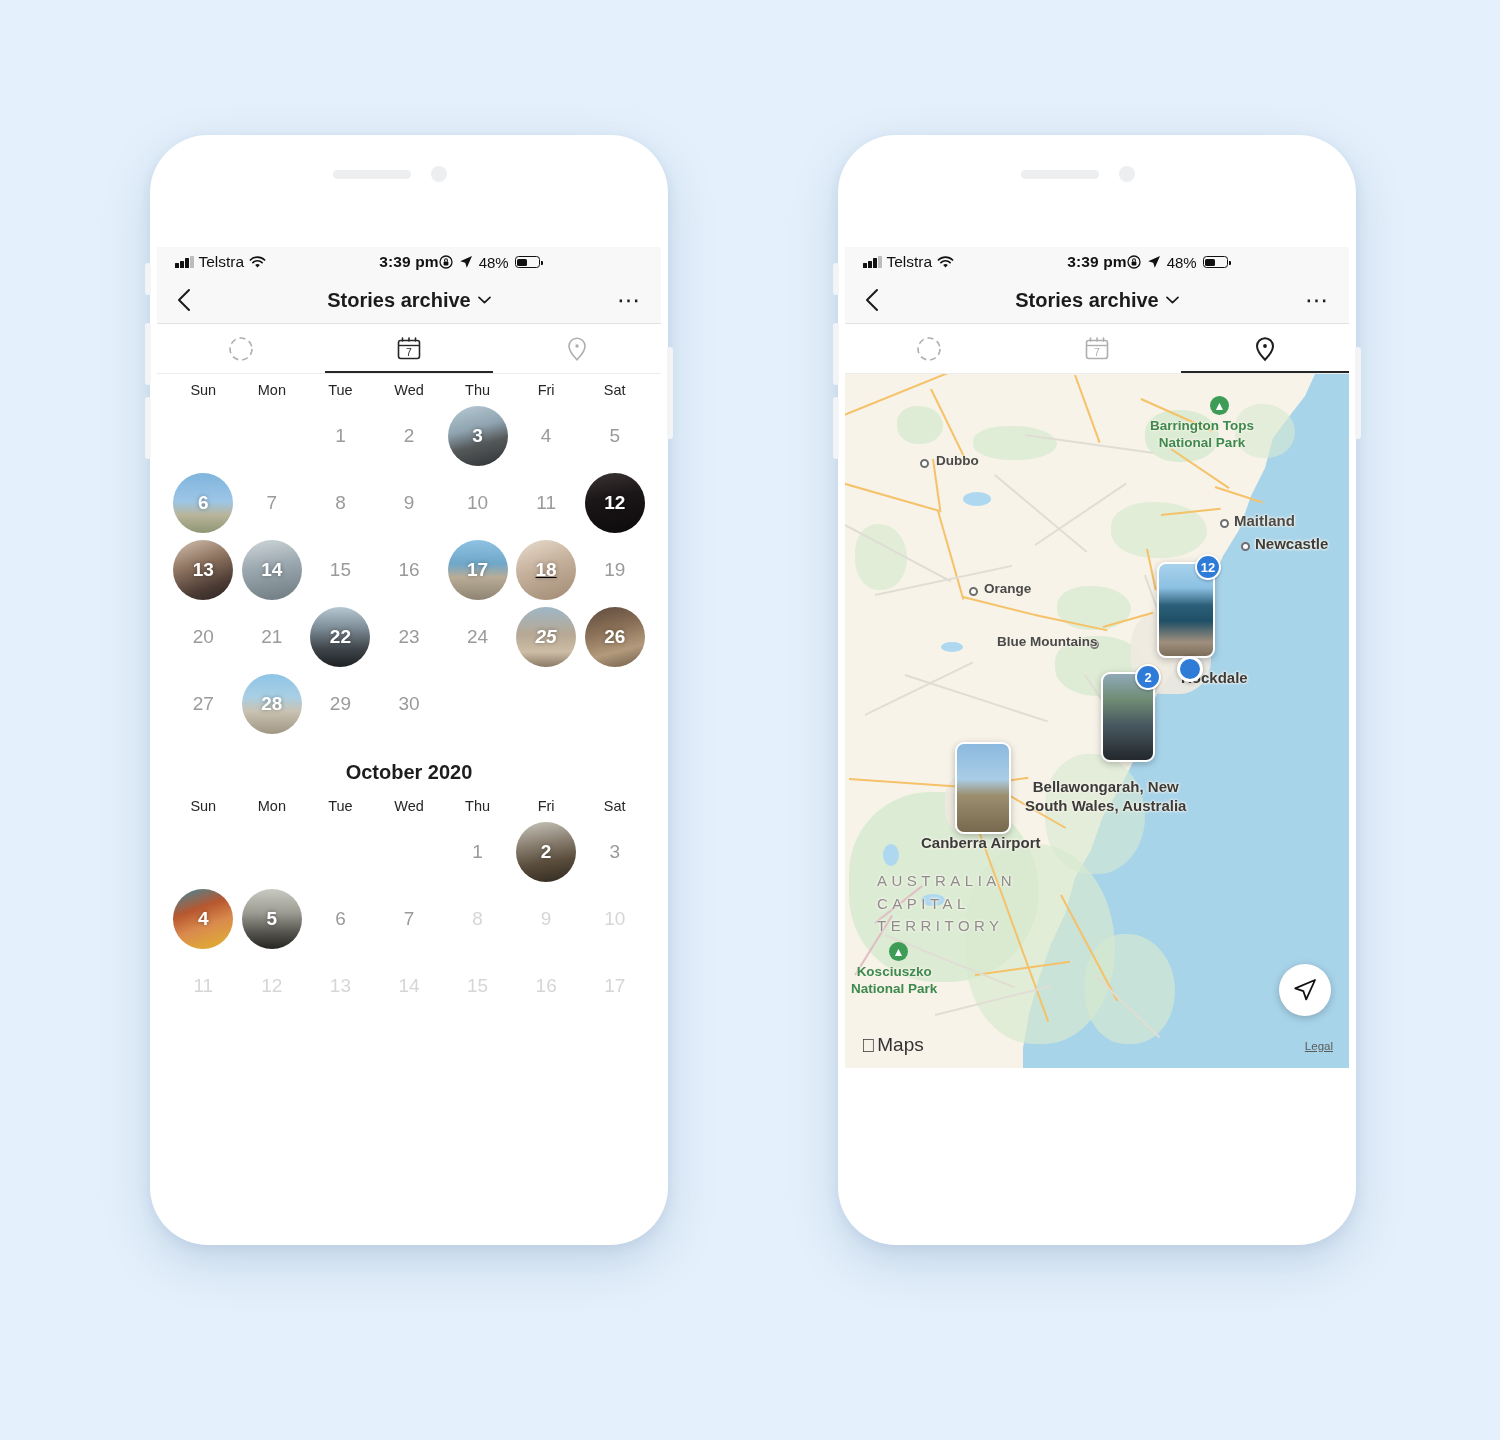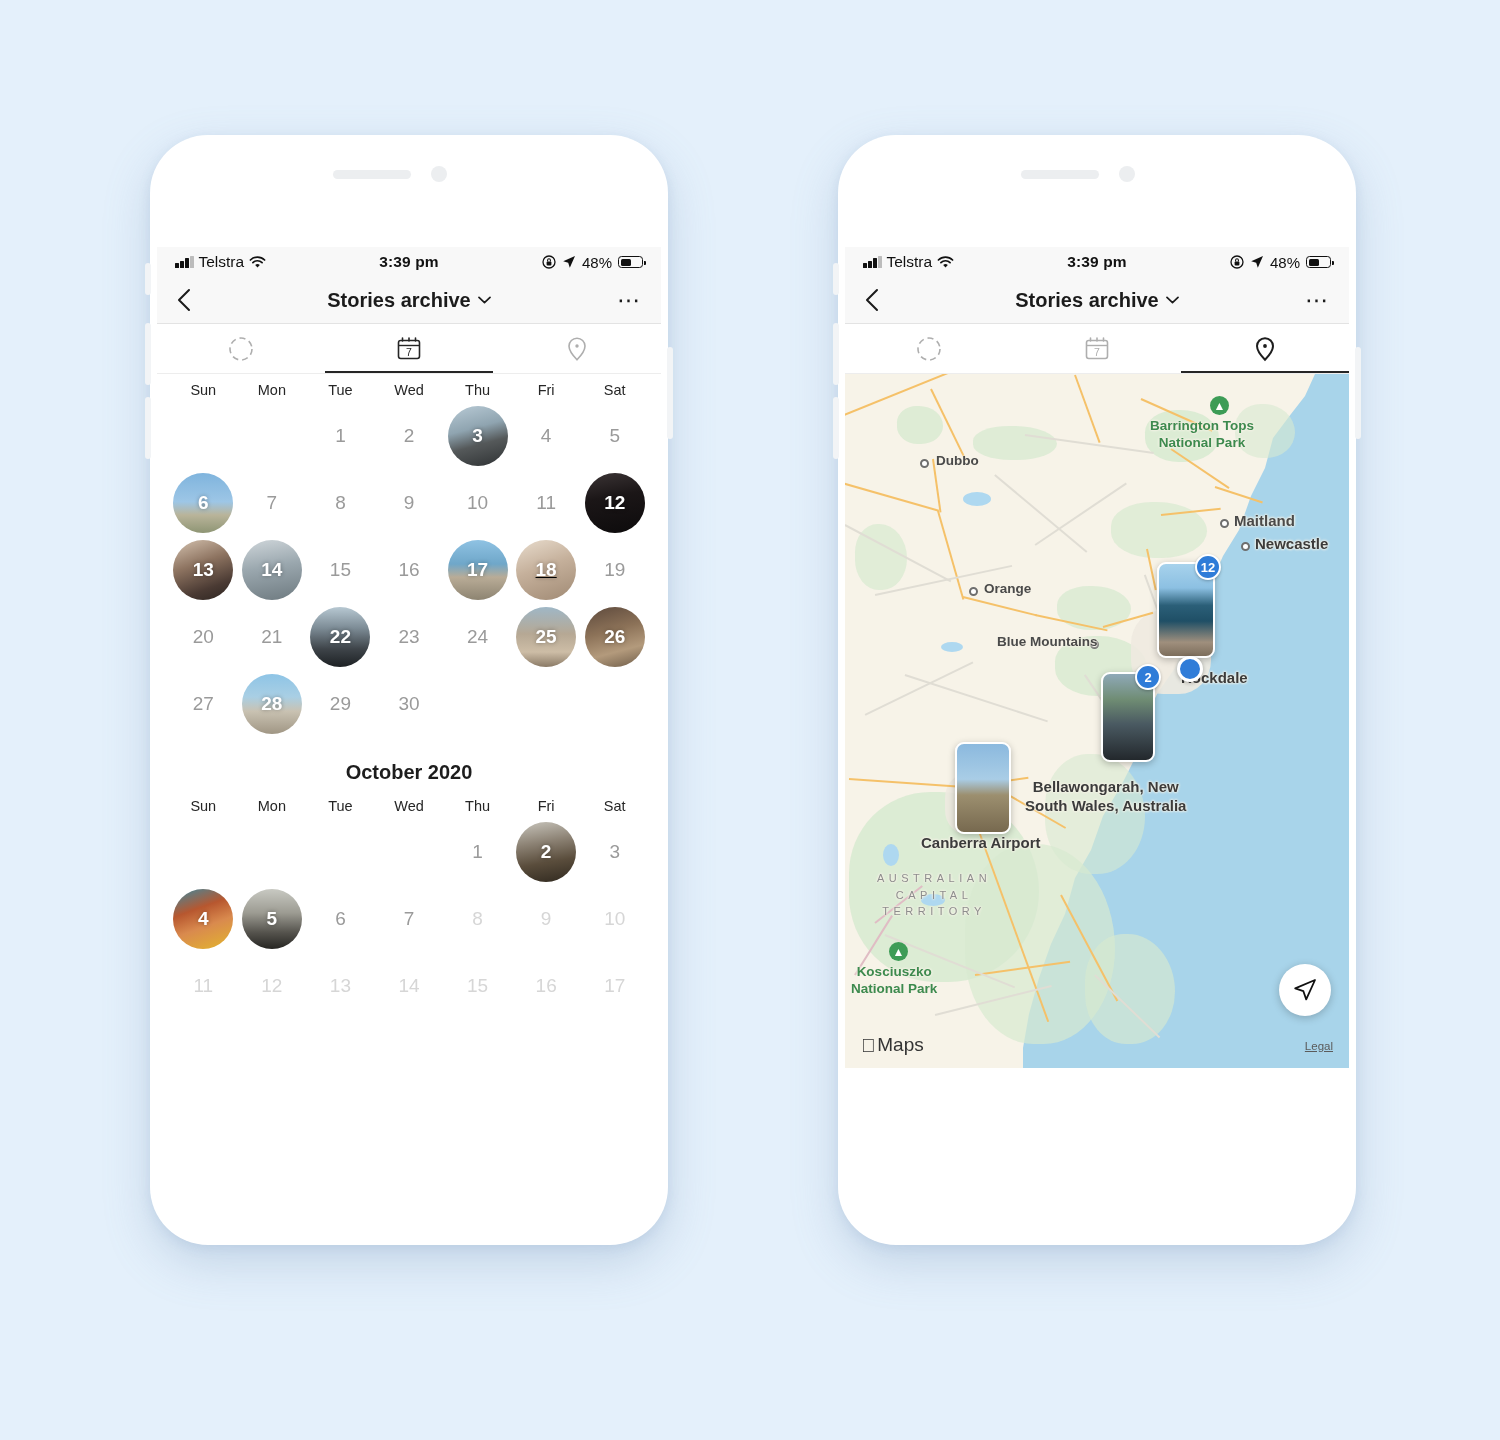--- a/index.html
+++ b/index.html
@@ -44,21 +44,21 @@
     overflow: hidden; background: #ffffff;
   }
 
   
   .statusbar {
     height: 30px; background: #f8f8f8;
     display: flex; align-items: center;
     padding: 0 18px; font-size: 15.5px; font-weight: bold; color: #111;
   }
   .sb-l, .sb-r { display: flex; align-items: center; gap: 5px; flex: 1; }
-  .sb-r { justify-content: flex-end; gap: 6px; }
+  .sb-r { gap: 6px; }
   .sb-c { font-weight: bold; letter-spacing: .1px; }
   .bars { display: flex; align-items: flex-end; gap: 1.5px; height: 12px; }
   .bars i { width: 3.5px; background: #111; border-radius: .5px; display: block; }
   .bars i:nth-child(1){height:5px}.bars i:nth-child(2){height:7.5px}
   .bars i:nth-child(3){height:10px}.bars i:nth-child(4){height:12px;background:#bcbcbc}
   .carrier { font-size: 15.5px; font-weight: normal; }
   .batt {
     width: 25px; height: 12px; border: 1.5px solid #111;
     border-radius: 3.5px; position: relative; padding: 1.5px;
   }
@@ -128,22 +128,22 @@
   .road { position: absolute; background: #f5c169; height: 2px;
           transform-origin: left center; }
   .road.minor { background: #e0ddd4; height: 1.5px; }
   .urban { position: absolute; background: #eeeae0; border-radius: 40%; }
 
   .mlabel { position: absolute; font-size: 13.5px; font-weight: bold;
             color: #4a4a4a; white-space: nowrap;
             text-shadow: 0 0 3px #f7f3e8, 0 0 3px #f7f3e8, 0 0 2px #f7f3e8; }
   .mlabel.green { color: #3d8a4e; text-align: center; }
   .mlabel.big { font-size: 15px; color: #3b3b3b; }
-  .mlabel.terr { font-size: 11px; color: #8d8d8d; letter-spacing: 4.5px;
-                 font-weight: normal; text-align: center; line-height: 1.5; }
+  .mlabel.terr { font-size: 15px; color: #8d8d8d; letter-spacing: 4.5px;
+                 font-weight: normal; line-height: 1.5; }
   .citydot { position: absolute; width: 9px; height: 9px; border-radius: 50%;
              background: #fff; border: 2px solid #6e6e6e; }
   .parkpin { position: absolute; width: 19px; height: 19px; border-radius: 50%;
              background: #3d9c56; display: flex; align-items: center;
              justify-content: center; color: #fff; font-size: 12px; }
 
   .story-card {
     position: absolute; border-radius: 9px; border: 2.5px solid #fff;
     overflow: hidden; box-shadow: 0 2px 7px rgba(0,0,0,.25);
     background-size: cover; background-position: center;
@@ -359,21 +359,21 @@
                 <span>22</span>
               </div>
             </div>
             <div class="cell">
               <div class="daynum">23</div>
             </div>
             <div class="cell">
               <div class="daynum">24</div>
             </div>
             <div class="cell">
-              <div class="thumb" style="background-image: linear-gradient(rgb(159, 183, 198) 0%, rgb(182, 168, 148) 45%, rgb(205, 189, 166) 75%, rgb(138, 122, 102) 100%);">
+              <div class="thumb" style="background-image: linear-gradient(rgb(159, 183, 198) 0%, rgb(182, 168, 148) 45%, rgb(205, 189, 166) 75%, rgb(138, 122, 102) 100%); font-style: italic;">
                 <span>25</span>
               </div>
             </div>
             <div class="cell">
               <div class="thumb" style="background-image: linear-gradient(165deg, rgb(94, 74, 61) 0%, rgb(140, 114, 88) 40%, rgb(179, 154, 124) 70%, rgb(109, 91, 71) 100%);">
                 <span>26</span>
               </div>
             </div>
             <div class="cell">
               <div class="daynum">27</div>

